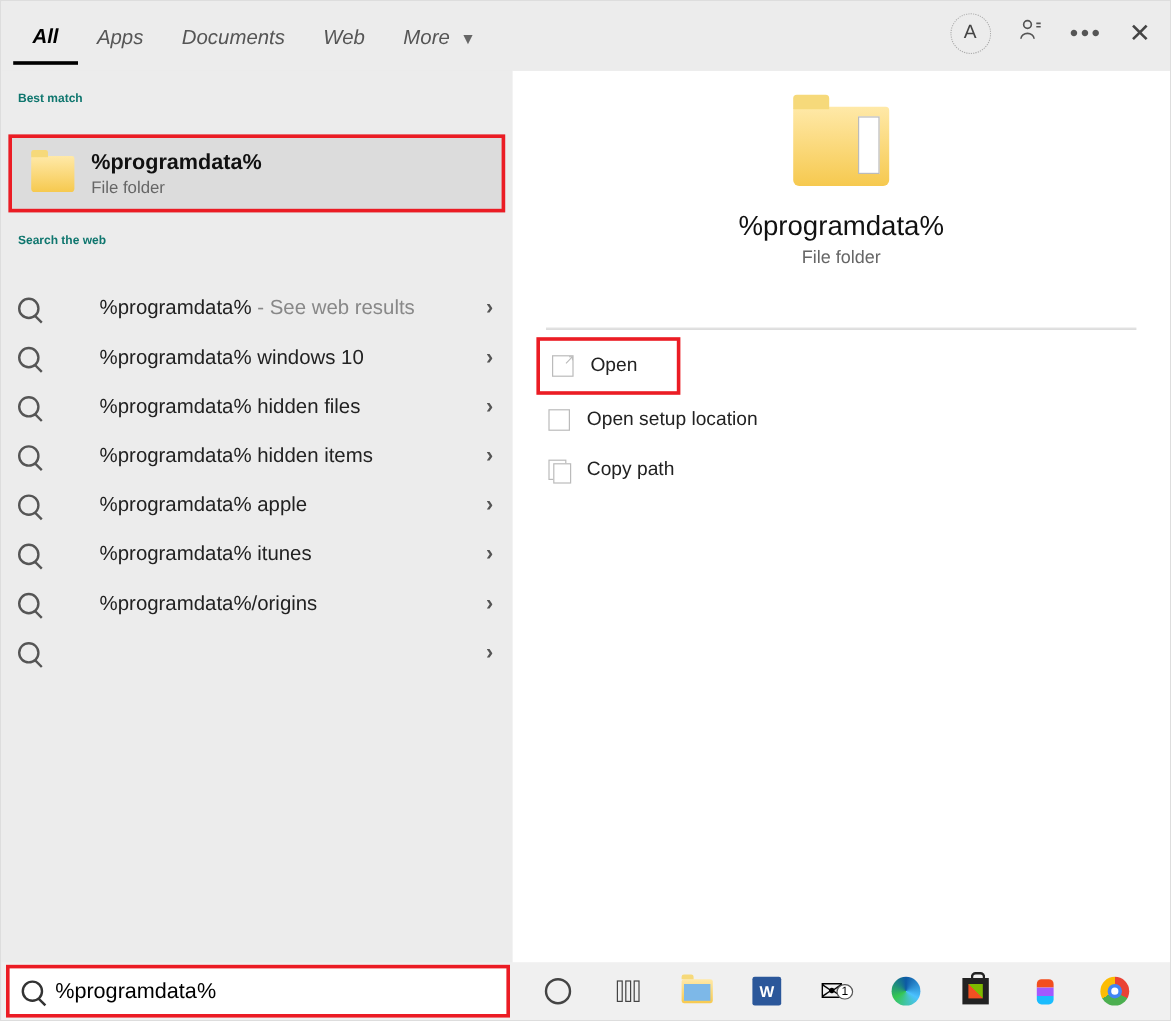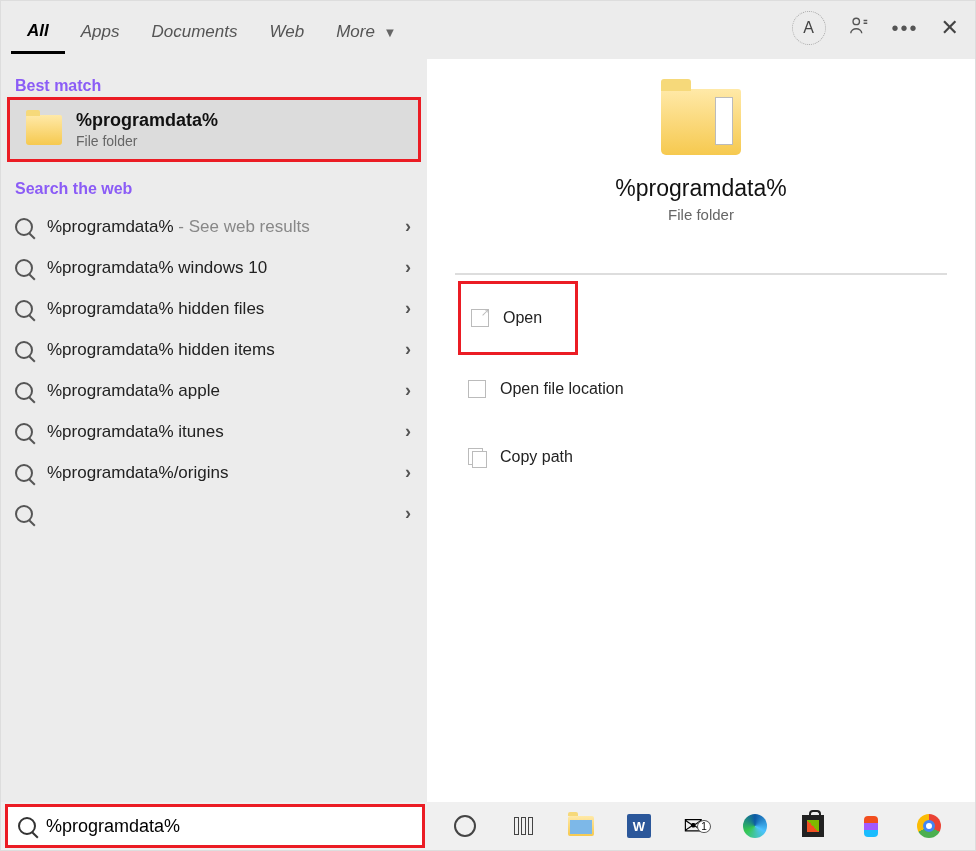--- a/index.html
+++ b/index.html
@@ -13,52 +13,52 @@
   .topright { position:absolute; right:16px; top:10px; display:flex; align-items:center; gap:22px;}
   .avatar { width:34px; height:34px; border-radius:50%; display:flex; align-items:center; justify-content:center; border:1px dotted #aaa; color:#444; font-size:16px;}
   .ticon { color:#555; font-size:20px; }
   .close-x { font-size:22px; color:#444; font-weight:300;}
   
   
   .main { display:flex; height: calc(100% - 58px - 48px); }
   .left { width: 426px; background:#ececec; padding-top:10px; position:relative;}
   .right { flex:1; background:#fff; padding-top:30px;}
   
-  .section-label { font-size:16px; font-weight:600; padding: 8px 14px 2px 14px; color:#8b5cf6;}
+  .section-label { font-size:10px; font-weight:600; padding: 8px 14px 24px 14px; color:#0f766e;}
   
   .best-match { display:flex; align-items:center; padding:10px 16px; gap:14px; background:#dcdcdc; margin:0 6px; border:3px solid #eb1c24;}
   .folder-ic { width:36px; height:30px; background:linear-gradient(#ffe9a8,#f6c94f); border-radius:2px 2px 3px 3px; position:relative; flex-shrink:0;}
   .folder-ic:before{content:"";position:absolute;top:-5px;left:0;width:14px;height:6px;background:#f6d97a;border-radius:2px 2px 0 0;}
   .bm-title { font-size:18px; font-weight:600; color:#111;}
   .bm-sub { font-size:14px; color:#666; margin-top:2px;}
   
   .web-list { padding-top:6px;}
   .web-item { display:flex; align-items:center; justify-content:space-between; padding:10px 16px 10px 14px; cursor:pointer;}
   .wi-left { display:flex; align-items:center; gap:14px; min-width:0;}
   .mag { width:18px; height:18px; border:2px solid #555; border-radius:50%; position:relative; flex-shrink:0;}
   .mag:after { content:""; position:absolute; width:2px; height:8px; background:#555; transform:rotate(-45deg); bottom:-6px; right:-2px;}
-  .wi-text { font-size:17px; color:#222; white-space:nowrap; overflow:hidden; text-overflow:ellipsis;}
+  .wi-text { font-size:17px; color:#222; white-space:nowrap; overflow:hidden; text-overflow:ellipsis;margin-left:36px;}
   .wi-text .bold { font-weight:400;}
   .wi-text .grey { color:#888;}
   .chevr { font-size:18px; color:#555; font-weight:700;}
   
   
   .preview { display:flex; flex-direction:column; align-items:center; padding-bottom:20px;}
   .big-folder { width:80px; height:66px; background:linear-gradient(#ffe9a8,#f6c94f); border-radius:3px 3px 5px 5px; position:relative; margin-bottom:20px;}
   .big-folder:before{content:"";position:absolute;top:-10px;left:0;width:30px;height:12px;background:#f6d97a;border-radius:3px 3px 0 0;}
   .big-folder:after{content:"";position:absolute;right:8px;top:8px;width:16px;height:46px;background:#fff;border:1px solid #bbb;}
   .pv-title { font-size:23px; color:#111; margin-bottom:4px;}
   .pv-sub { font-size:15px; color:#666;}
   
   .separator { height:1px; background:#ddd; margin:30px 28px 0 28px;}
   .locrow { display:flex; padding:24px 40px; font-size:15px; color:#555; gap:100px;}
   .locval { text-decoration:underline; color:#333;}
   
   .actions { padding:6px 20px;}
-  .action { display:flex; align-items:center; gap:14px; padding:25px 10px; font-size:16px; color:#222; cursor:pointer;margin-left:11px;}
+  .action { display:flex; align-items:center; gap:14px; padding:12px 10px; font-size:16px; color:#222; cursor:pointer;}
   .action.hl { border:3px solid #eb1c24; width:120px;}
   .aicon { width:18px; height:18px; border:1px solid #bbb; position:relative; flex-shrink:0;}
   .aicon.arrow:after{content:"↗"; position:absolute; top:-4px; right:-2px; font-size:11px; color:#bbb;}
   .aicon.copy{border:none;}
   .aicon.copy:before{content:"";position:absolute;width:13px;height:15px;border:1px solid #bbb;top:0;left:0;}
   .aicon.copy:after{content:"";position:absolute;width:13px;height:15px;border:1px solid #bbb;top:3px;left:4px;background:#fff;}
   
   
   .bottombar { position:absolute; bottom:0; left:0; right:0; height:48px; display:flex; align-items:center; background:#f0f0f0;}
   .searchbox { width:420px; height:44px; margin:2px 4px; background:#fff; border:3px solid #eb1c24; display:flex; align-items:center; padding:0 10px; gap:10px;}
@@ -189,21 +189,21 @@
     </div>
     <div class="separator"></div>
     <div class="separator" style="margin-top:0;"></div>
     <div class="actions">
       <div class="action hl">
         <div class="aicon arrow"></div>
         <span>Open</span>
       </div>
       <div class="action">
         <div class="aicon"></div>
-        <span>Open file location</span>
+        <span>Open setup location</span>
       </div>
       <div class="action">
         <div class="aicon copy"></div>
         <span>Copy path</span>
       </div>
     </div>
   </div>
 </div>
 
 <div class="bottombar">

